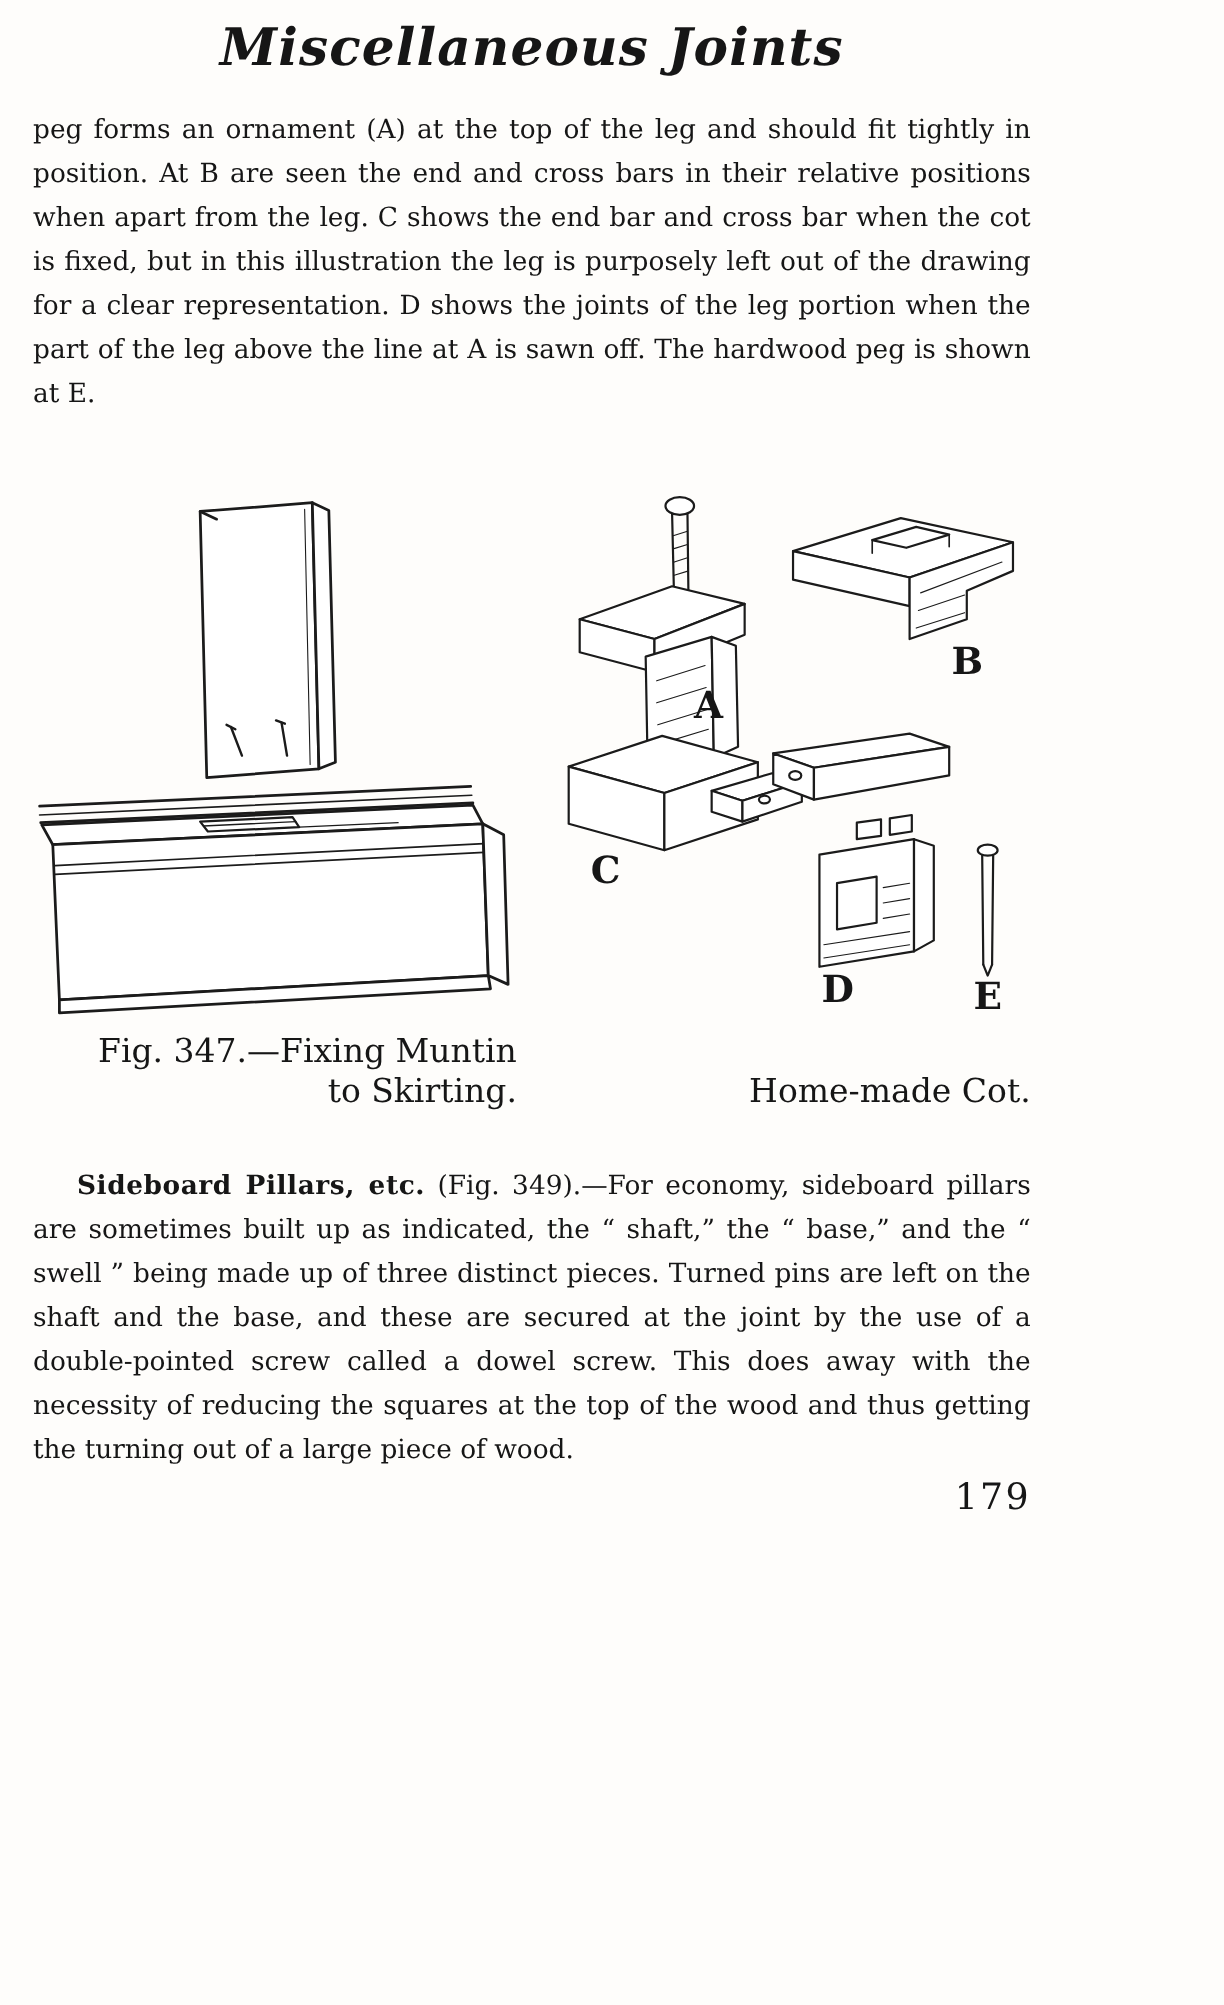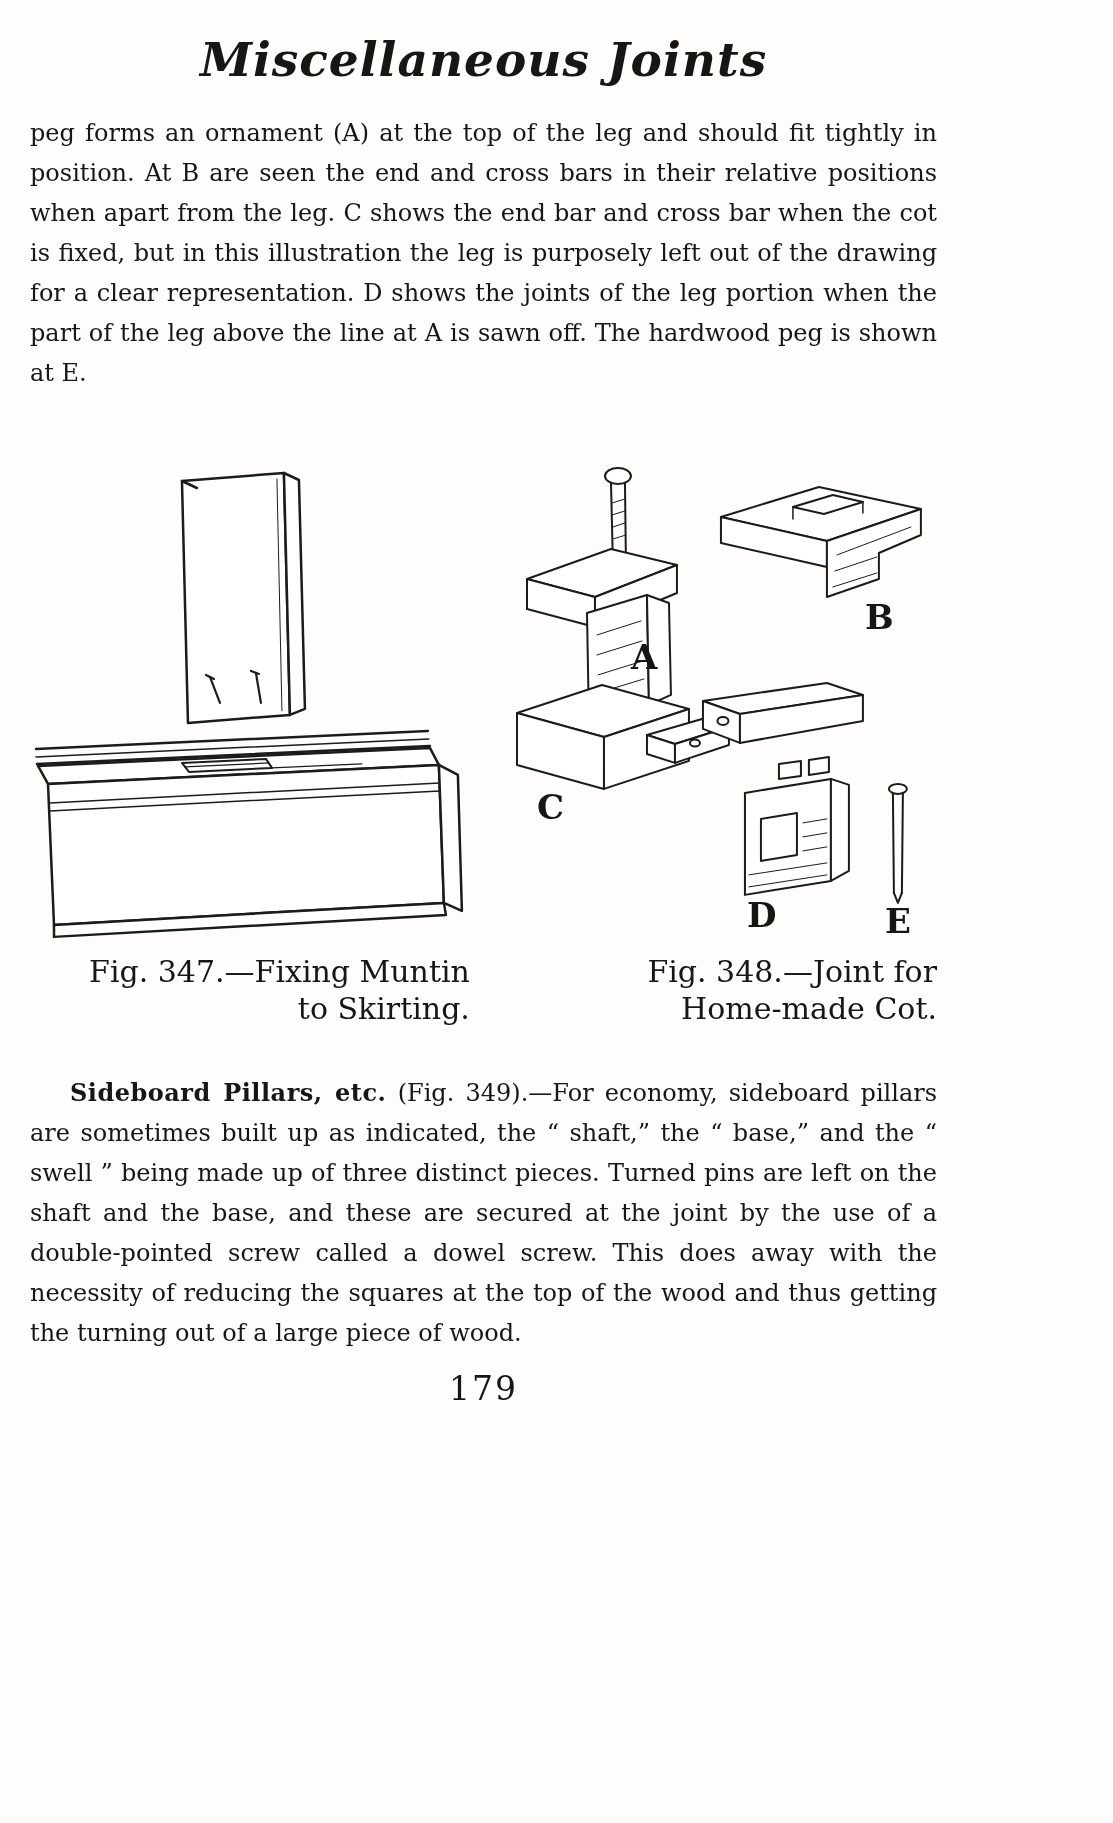--- a/index.html
+++ b/index.html
@@ -8,21 +8,21 @@
     width: 1113px;
     height: 1823px;
     background: #fefdfb;
     color: #161616;
     font-family: "DejaVu Serif", "Liberation Serif", serif;
     overflow: hidden;
   }
   .page {
     width: 100%;
     height: 1823px;
-    padding: 32px 176px 0 30px;
+    padding: 16px 176px 0 30px;
   }
   .title {
     margin: 0 0 26px 0;
     text-align: center;
     font-size: 47px;
     font-style: italic;
     font-weight: 700;
     letter-spacing: 1px;
   }
   .body-text {
@@ -46,22 +46,22 @@
   .fig svg { width: 100%; height: auto; display: block; }
   .fig-caption {
     margin-top: 10px;
     text-align: right;
     font-size: 30px;
     line-height: 37px;
   }
   .para2 { margin-top: 46px; text-indent: 40px; }
   .para2 b { letter-spacing: 0.5px; margin-top: 44px; }
   .page-num {
-    margin-top: 16px;
-    text-align: center;
+    margin-top: 4px;
+    text-align: right;
     font-size: 33px;
     letter-spacing: 2px;
   }
   .labelset { font-family: "DejaVu Serif", "Liberation Serif", serif; }
 </style>
 </head>
 <body>
 
 <div class="page">
 
@@ -186,21 +186,21 @@
           <g class="labelset" font-size="34" font-weight="bold" stroke="none" fill="#161616">
             <text x="134" y="206">A</text>
             <text x="368" y="166">B</text>
             <text x="40" y="356">C</text>
             <text x="250" y="464">D</text>
             <text x="388" y="470">E</text>
           </g>
         </g>
       </svg>
       <figcaption class="fig-caption">
-        <span>Fig. 348.—Joint for</span><br>
+        <br>
         <span>Home-made Cot.</span>
       </figcaption>
     </figure>
 
   </div>
 
   <p class="body-text para2">
     <b>Sideboard Pillars, etc.</b><span> (Fig. 349).—For economy, sideboard pillars are sometimes built up as indicated, the “ shaft,” the “ base,” and the “ swell ” being made up of three distinct pieces.  Turned pins are left on the shaft and the base, and these are secured at the joint by the use of a double-pointed screw called a dowel screw.  This does away with the necessity of reducing the squares at the top of the wood and thus getting the turning out of a large piece of wood.</span>
   </p>
 

